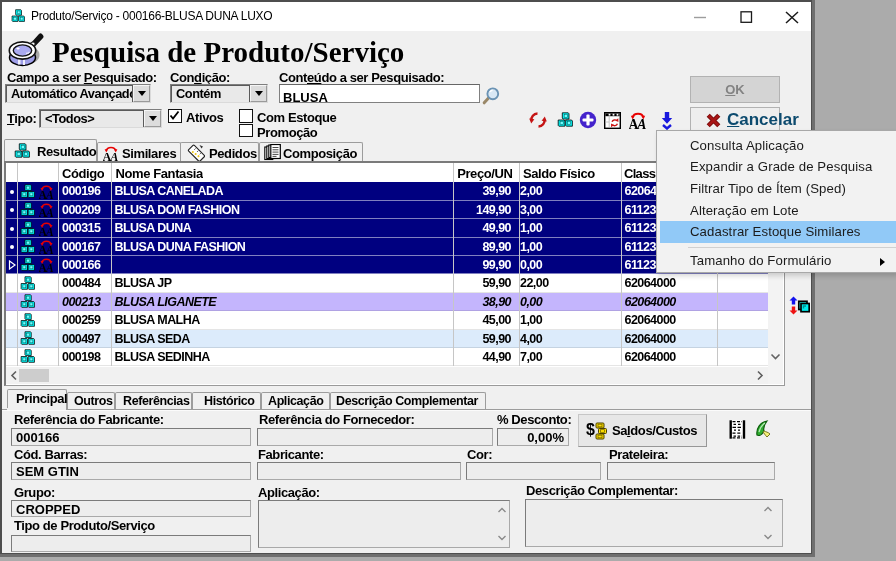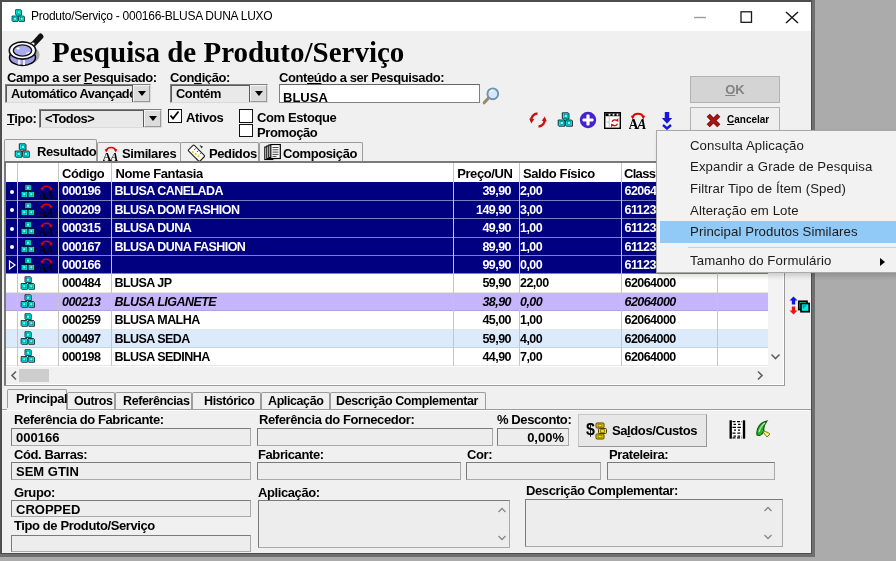--- a/index.html
+++ b/index.html
@@ -151,21 +151,21 @@
   <path d="M3.8 1 L8.2 1 L8.2 7 L11.2 7 L6 12.8 L0.8 7 L3.8 7 Z" fill="#1818dd"></path>
   <path d="M2 14 L6 17.5 L10 14" fill="none" stroke="#1818dd" stroke-width="2.4"></path>
 </svg>
 
 <div class="ab" style="left:690px;top:76px;width:90px;height:27px;background:#d4d4d4;border:1px solid #b2b2b2;text-align:center;line-height:25px;font-weight:bold;font-size:13px;color:#838383"><u>O</u>K</div>
 <div class="ab" style="left:690px;top:107px;width:90px;height:27px;background:#eeeeee;border:1px solid #b2b2b2;"></div>
 <svg class="ab" style="left:706px;top:113px" width="15" height="15" viewBox="0 0 15 15">
   <path d="M2.2 2.2 L12.8 12.8 M12.8 2.2 L2.2 12.8" stroke="#7a0c0c" stroke-width="4.4" stroke-linecap="butt"></path>
   <path d="M2.6 2.6 L12.4 12.4 M12.4 2.6 L2.6 12.4" stroke="#a81515" stroke-width="2.6" stroke-linecap="butt"></path>
 </svg>
-<div class="ab" style="left:727px;top:107px;height:27px;line-height:26px;font-weight:bold;font-size:10px;color:#000000"><u>C</u>ancelar</div>
+<div class="ab" style="left:727px;top:107px;height:27px;line-height:26px;font-weight:bold;font-size:17px;color:#0c4a6e"><u>C</u>ancelar</div>
 
 <div class="tab" style="left:96.5px;top:142px;width:84px;height:19px"></div>
 <div class="tab" style="left:180px;top:142px;width:79px;height:19px"></div>
 <div class="tab" style="left:259px;top:142px;width:104px;height:19px"></div>
 <div class="tab" style="left:4px;top:139px;width:93px;height:23px;background:#f0f0f0"></div>
 <div class="ab" id="tabic-cube" style="left:14px;top:143px"><svg width="16" height="16" viewBox="0 0 16 16">
         <g stroke="#000" stroke-width="0.8" fill="#00f4f4">
           <path d="M5.3 0.8 L11.2 0.8 L12 1.8 L12 7 L6 7 L5.3 6.2 Z"></path>
           <path d="M1.2 8 L7.1 8 L7.9 9 L7.9 14.2 L1.9 14.2 L1.2 13.4 Z"></path>
           <path d="M8.7 8 L14.6 8 L15.4 9 L15.4 14.2 L9.4 14.2 L8.7 13.4 Z"></path>
@@ -546,21 +546,21 @@
   <rect x="9.8" y="5.3" width="8.2" height="8.2" fill="#30ffff" stroke="#000" stroke-width="1.7"></rect>
   <rect x="12" y="7.5" width="8.2" height="8.2" fill="#00eeee" stroke="#000" stroke-width="1.7"></rect>
   <path d="M14.5 12.5 L14.5 10 L17 10" fill="none" stroke="#009090" stroke-width="1.4"></path>
 </svg>
 
 <div class="ab" style="left:656px;top:130px;width:241px;height:142.5px;background:#f2f2f2;border:1px solid #a8a8a8;border-right:none;box-shadow:2px 3px 5px rgba(0,0,0,0.16)">
   <div class="mi" style="top:3.5px;height:21.6px;line-height:21.6px">Consulta Aplicação</div>
   <div class="mi" style="top:25.3px;height:21.6px;line-height:21.6px">Expandir a Grade de Pesquisa</div>
   <div class="mi" style="top:46.9px;height:21.6px;line-height:21.6px">Filtrar Tipo de Ítem (Sped)</div>
   <div class="mi" style="top:68.5px;height:21.6px;line-height:21.6px">Alteração em Lote</div>
-  <div class="mi" style="top:90.1px;height:21.6px;line-height:21.6px;background:#91c9f7">Principal Produtos Similares</div>
+  <div class="mi" style="top:90.1px;height:21.6px;line-height:21.6px;background:#91c9f7">Cadastrar Estoque Similares</div>
   <div class="ab" style="left:31px;right:0;top:115.8px;height:1px;background:#d0d0d0"></div>
   <div class="mi" style="top:119px;height:21.6px;line-height:21.6px">Tamanho do Formulário</div>
   <svg class="ab" style="left:222px;top:125.5px" width="7" height="10" viewBox="0 0 7 10">
         <path d="M1 1 L6 5 L1 9 Z" fill="#000"></path>
       </svg>
 </div>
 
 </div>
 
 </body></html>

